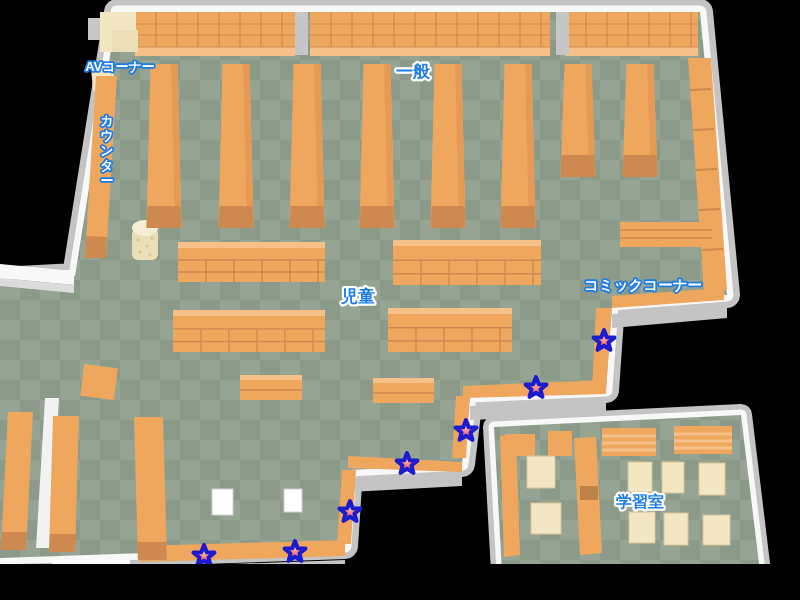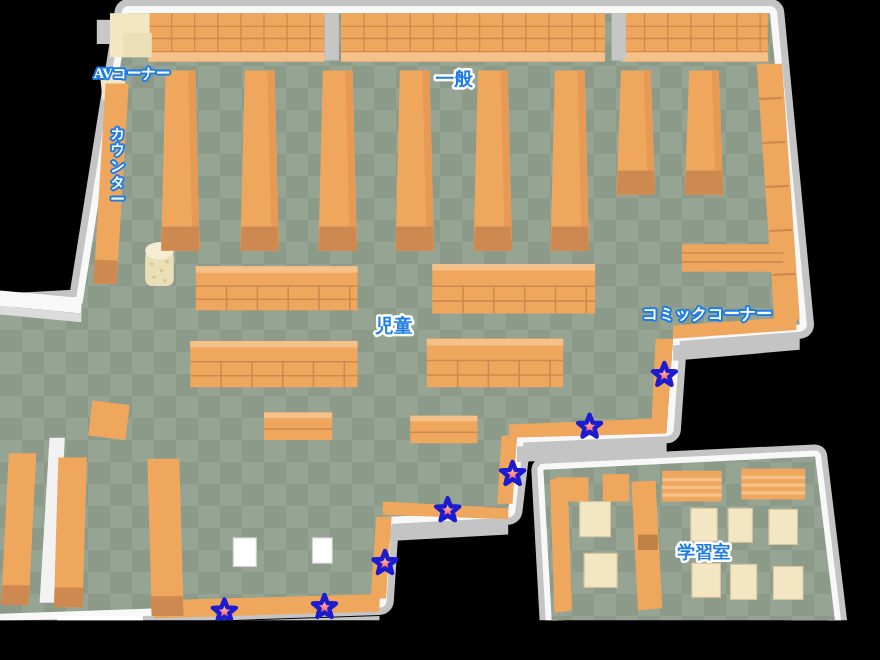--- a/index.html
+++ b/index.html
@@ -5,21 +5,21 @@
   :root{
     --floor-dark:#8c9a8a; --floor-light:#96a493;
     --shelf:#efa75e; --shelf-dark:#cd8950; --shelf-light:#f6c189;
     --cream:#f3e6c2; --cream2:#eadfb6;
     --wall:#f8f8f8; --wall-shadow:#c4c4c4; --wall-mid:#dcdcdc;
     --label-blue:#1e7ce6;
     --star-fill:#ee3340; --star-center:#ffb3ab; --star-outline:#1b1bd0;
   }
   html,body{margin:0;padding:0;background:#000;}
   #stage{position:relative;width:800px;height:564px;background:#000;overflow:hidden;
-         font-family:Liberation Serif, serif;}
+         font-family:Liberation Sans, sans-serif;}
   svg{display:block}
   .lbl-blue{fill:var(--label-blue);stroke:#ffffff;stroke-width:4.5px;paint-order:stroke;
             stroke-linejoin:round;font-weight:bold;}
   .lbl-white{fill:#ffffff;stroke:var(--label-blue);stroke-width:3.6px;paint-order:stroke;
              stroke-linejoin:round;font-weight:bold;}
   .fs17{font-size:17px}.fs16{font-size:16px}.fs15{font-size:14.5px}.fs13{font-size:13px}
   text{user-select:none}
 </style>
 </head>
 <body>

